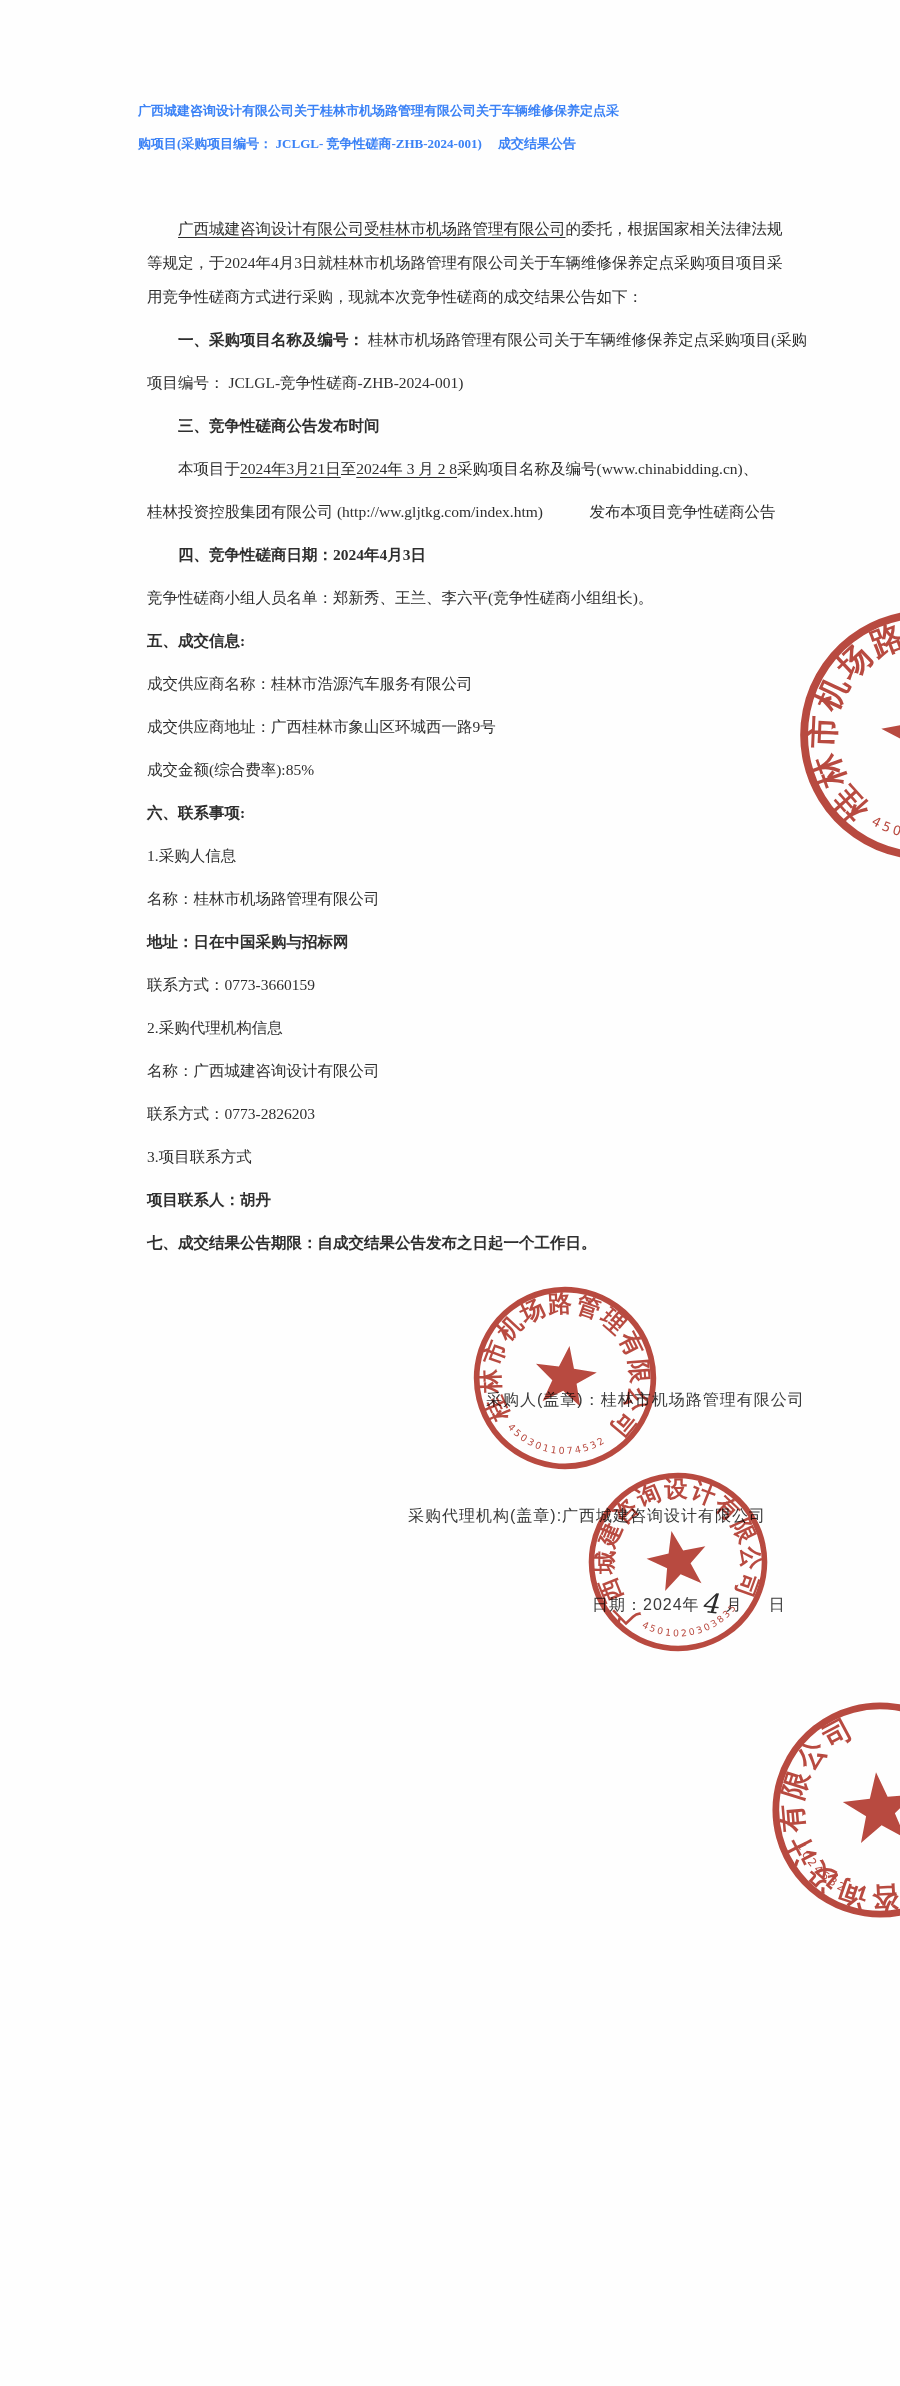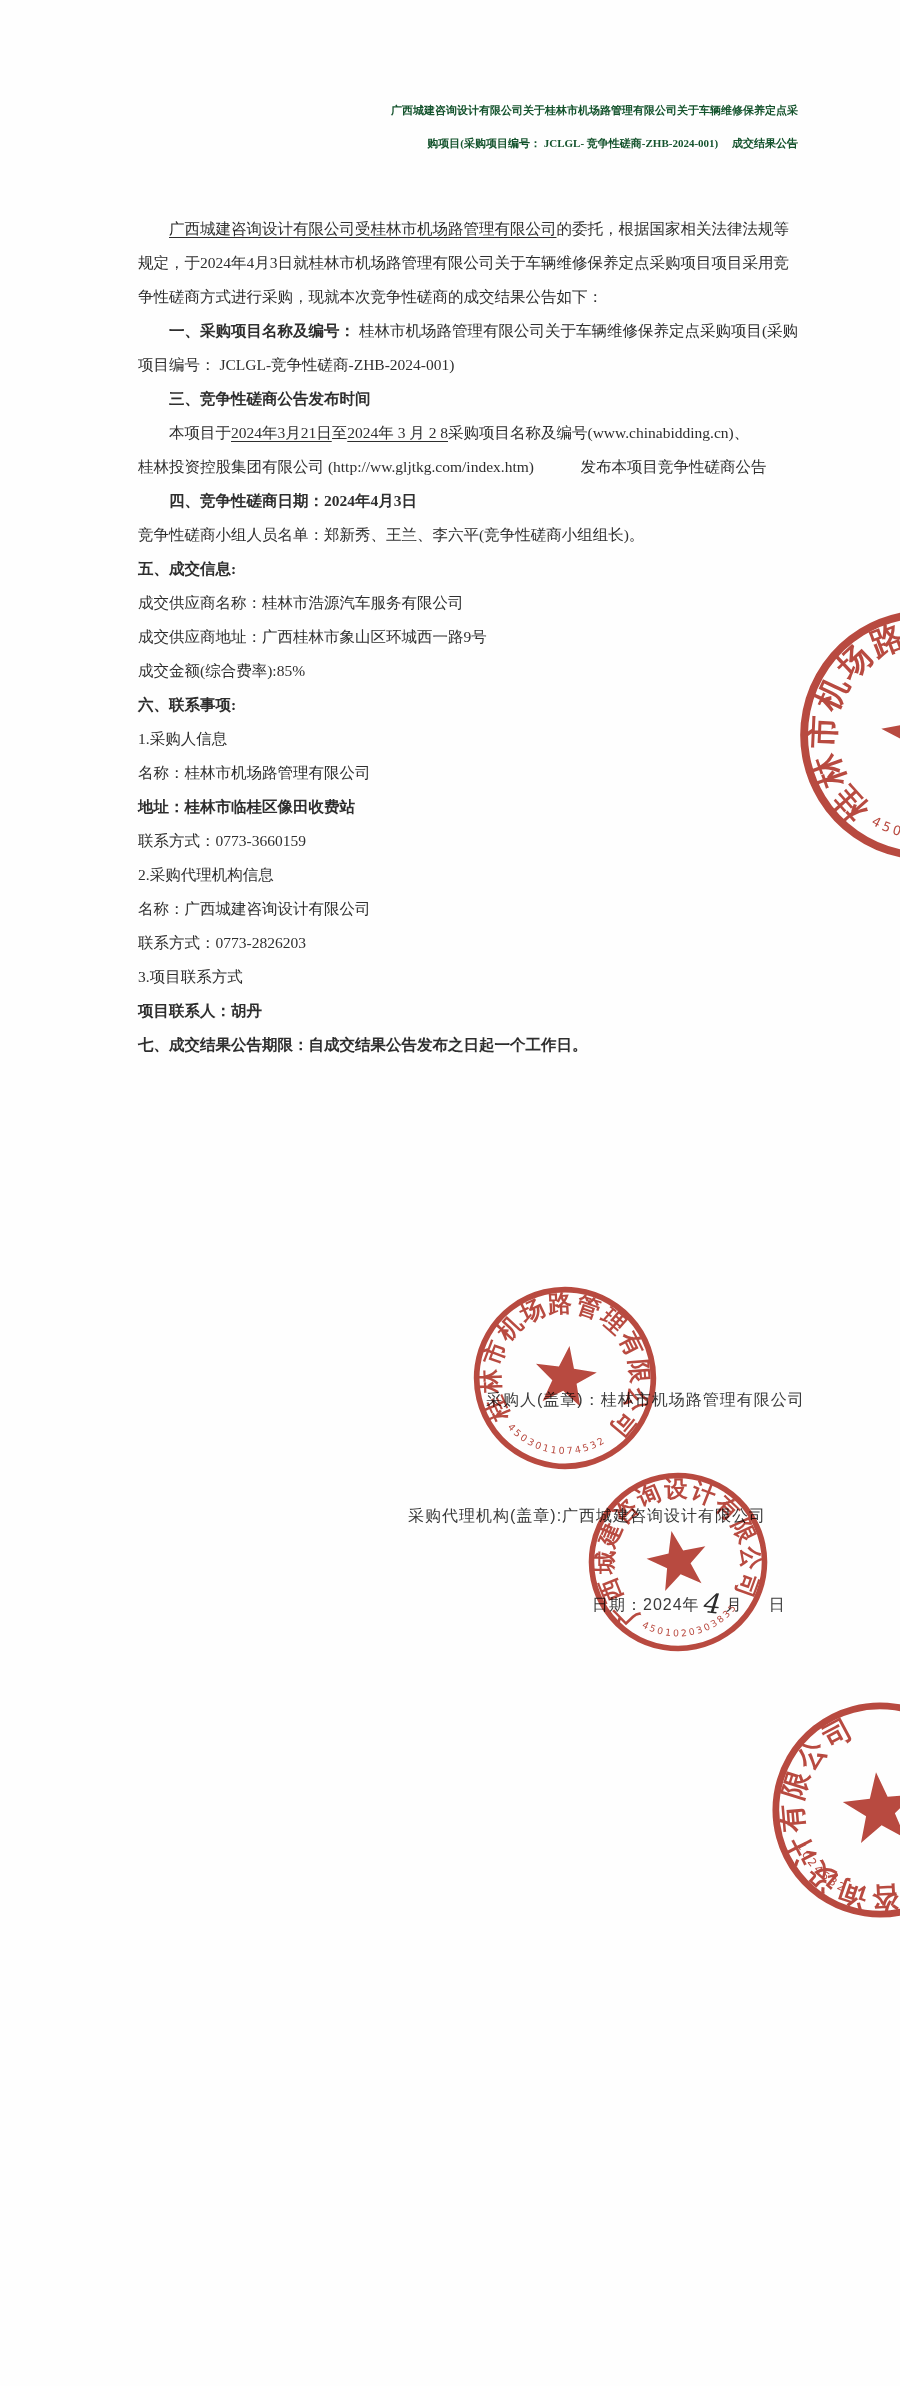--- a/index.html
+++ b/index.html
@@ -5,25 +5,25 @@
   html,body{margin:0;padding:0;background:#ffffff;}
   .page{
     position:relative;width:900px;height:2386px;background:#fefefe;
     overflow:hidden;font-family:"Liberation Serif","DejaVu Serif",serif;color:#2e2e2e;
   }
   .doc{
     position:absolute;left:138px;top:88px;width:660px;
     font-size:15.5px;line-height:34px;
   }
   .title{
-    font-weight:bold;font-size:11px;line-height:33px;text-align:right;
-    margin:0 0 52px 0;padding-top:6px;color:#14532d;
+    font-weight:bold;font-size:13px;line-height:33px;text-align:left;
+    margin:0 0 52px 0;padding-top:6px;color:#3b82f6;
   }
   .title .tline{display:block;white-space:nowrap;}
-  .doc p{margin:0;}
+  .doc p{margin:9px;}
   .indent{text-indent:2em;}
   .nowrap{white-space:nowrap;}
   b{font-weight:bold;}
   u{text-decoration:underline;text-underline-offset:3px;}
   .ml1{margin-left:1em;}
   .ml06{margin-left:0.6em;}
   
   .sig{
     position:absolute;font-family:"Liberation Sans","DejaVu Sans",sans-serif;
     font-size:16px;color:#3a3a3a;white-space:nowrap;letter-spacing:1px;
@@ -85,21 +85,21 @@
 
     <p><b>五、成交信息:</b></p>
     <p class="nowrap">成交供应商名称：桂林市浩源汽车服务有限公司</p>
     <p class="nowrap">成交供应商地址：广西桂林市象山区环城西一路9号</p>
     <p class="nowrap">成交金额(综合费率):85%</p>
 
     <p><b>六、联系事项:</b></p>
 
     <p>1.采购人信息</p>
     <p class="nowrap">名称：桂林市机场路管理有限公司</p>
-    <p class="nowrap"><b>地址：桂林市临桂区像田收费站</b></p>
+    <p class="nowrap"><b>地址：日在中国采购与招标网</b></p>
     <p class="nowrap">联系方式：0773-3660159</p>
 
     <p>2.采购代理机构信息</p>
     <p class="nowrap">名称：广西城建咨询设计有限公司</p>
     <p class="nowrap">联系方式：0773-2826203</p>
 
     <p>3.项目联系方式</p>
     <p class="ml1"><b>项目联系人：胡丹</b></p>
 
     <p><b>七、成交结果公告期限：</b><b>自成交结果公告发布之日起一个工作日。</b></p>

